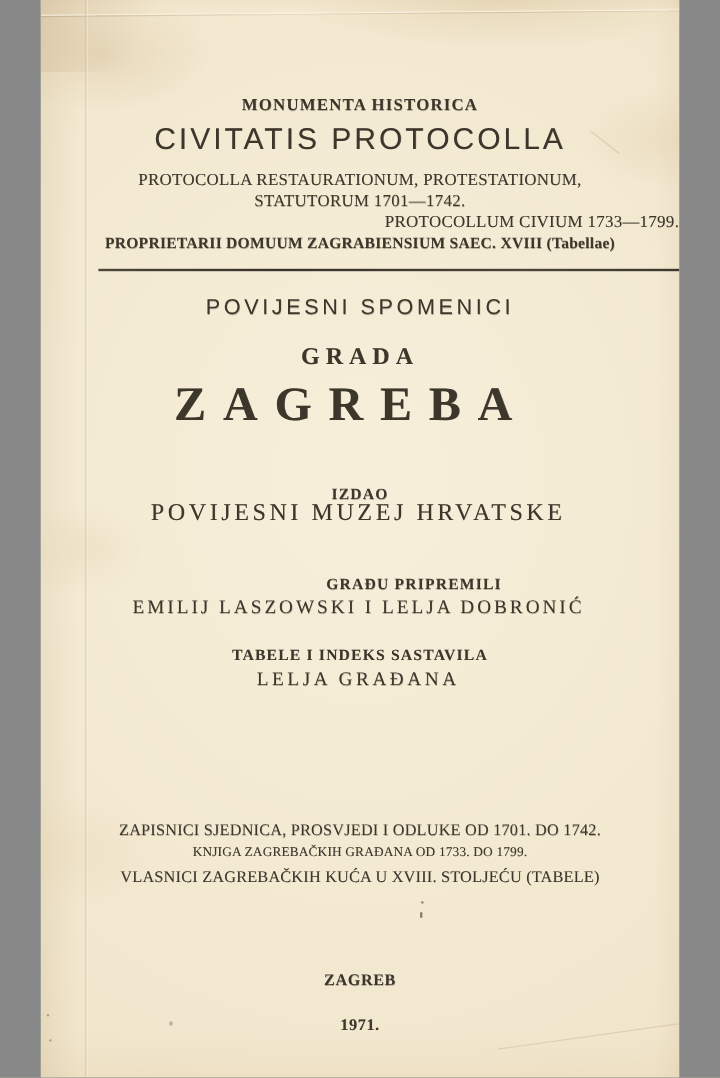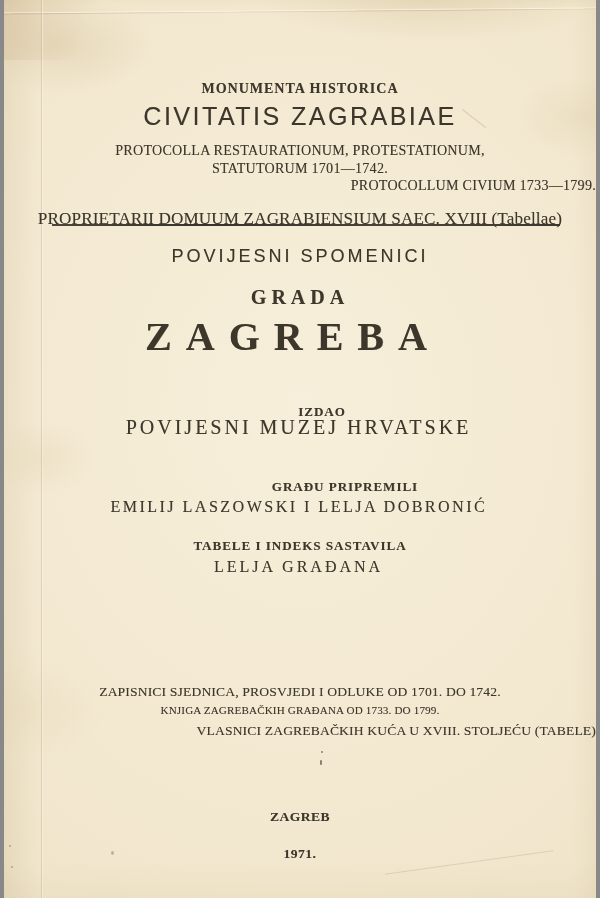--- a/index.html
+++ b/index.html
@@ -1,18 +1,18 @@
 <!DOCTYPE html>
 <html><head>
 <meta charset="utf-8">
 <style>
   html, body { margin: 0; padding: 0; background: #888; }
   .page {
     position: relative;
-    width: 592px;
+    width: 532px;
     height: 898px;
     margin: 0 auto;
     overflow: hidden;
     background:
       radial-gradient(ellipse 130px 70px at 10% 5%, rgba(214,193,156,0.40), transparent 70%),
       radial-gradient(ellipse 230px 55px at 72% 0%, rgba(217,197,160,0.45), transparent 75%),
       radial-gradient(ellipse 100px 60px at 98% 13%, rgba(222,203,167,0.35), transparent 70%),
       radial-gradient(ellipse 80px 55px at 6% 51%, rgba(224,206,170,0.30), transparent 70%),
       radial-gradient(ellipse 110px 70px at 4% 79%, rgba(226,209,174,0.28), transparent 70%),
       radial-gradient(ellipse 480px 560px at 50% 45%, rgba(252,246,231,0.55), transparent 100%),
@@ -62,34 +62,34 @@
     position: absolute; left: 48px; top: 224px; width: 508px; height: 2px;
     background: linear-gradient(to right, #4b453a, #37322a 30%, #4a443a 70%, #3b362d);
   }
   
   .sans-caps { font-family: "Liberation Sans", sans-serif; font-weight: 400; }
   .l-monumenta   { top: 81px;  font-size: 14px; font-weight: 700; letter-spacing: 1px; }
   .l-civitatis   { top: 101px; font-size: 25px; letter-spacing: 2.5px; }
   .l-prot1       { top: 143px; font-size: 14px; letter-spacing: 0.3px; }
   .l-prot2       { top: 161px; font-size: 14px; letter-spacing: 0.3px; }
   .l-prot3       { top: 178px; font-size: 14px; letter-spacing: 0.3px; text-align: right; }
-  .l-prot4       { top: 209px; font-size: 17px; letter-spacing: 0.2px; }
+  .l-prot4       { top: 195px; font-size: 13px; letter-spacing: 0.2px; font-weight: bold; }
   .l-povijesni   { top: 246px; font-size: 18px; letter-spacing: 3px; }
   .l-grada       { top: 285px; font-size: 20px; font-weight: 600; letter-spacing: 5px; }
   .l-zagreba     { top: 312px; font-size: 40px; font-weight: 600; letter-spacing: 14px; transform: translateX(-7px); line-height: 1.25; }
-  .l-izdao       { top: 404px; font-size: 13px; font-weight: 700; letter-spacing: 1px; padding-left: 22px; }
+  .l-izdao       { top: 404px; font-size: 13px; font-weight: 700; letter-spacing: 1px; }
   .l-muzej       { top: 415px; font-size: 20px; letter-spacing: 3px; transform: translateX(-1.5px); }
   .l-gradju      { top: 479px; font-size: 13px; font-weight: 700; letter-spacing: 1px; margin-left: 45px; }
   .l-emilij      { top: 497px; font-size: 16px; letter-spacing: 2.5px; transform: translateX(-1.2px); }
   .l-tabele      { top: 538px; font-size: 13px; font-weight: 700; letter-spacing: 1px; }
   .l-lelja       { top: 557px; font-size: 16px; letter-spacing: 3px; transform: translateX(-1.5px); }
   .l-svezak      { top: 614px; font-size: 13.5px; font-weight: 700; letter-spacing: 1px; }
   .l-desc1       { top: 684px; font-size: 13.5px; letter-spacing: 0.2px; }
   .l-desc2       { top: 704px; font-size: 11px; letter-spacing: 0.2px; }
-  .l-desc3       { top: 723px; font-size: 13.5px; letter-spacing: 0.2px; text-align: right; }
+  .l-desc3       { top: 723px; font-size: 13.5px; letter-spacing: 0.2px; }
   .l-city        { top: 809px; font-size: 13.5px; font-weight: 700; letter-spacing: 0.5px; }
   .l-printer     { top: 827px; font-size: 13.5px; font-weight: 700; letter-spacing: 0.5px; }
   .l-year        { top: 846px; font-size: 13.5px; font-weight: 700; letter-spacing: 0.5px; }
 </style>
 </head>
 <body>
 
 <div class="page">
 
   <div class="corner-fold"></div>
@@ -97,21 +97,21 @@
   <div class="left-crease"></div>
   <div class="scratch-tr"></div>
   <div class="scratch-br"></div>
   <div class="speck" style="left:317px; top:751px; width:2px; height:2px;"></div>
   <div class="speck" style="left:316px; top:760px; width:2px; height:5px; border-radius:1px;"></div>
   <div class="speck" style="left:107px; top:851px; width:3px; height:4px; opacity:0.5;"></div>
   <div class="speck" style="left:5px; top:845px; width:2px; height:2px; opacity:0.6;"></div>
   <div class="speck" style="left:7px; top:866px; width:2px; height:2px; opacity:0.6;"></div>
 
   <div class="line ink l-monumenta">MONUMENTA HISTORICA</div>
-  <div class="line ink sans-caps l-civitatis">CIVITATIS ZAGRABIAE</div>
+  <div class="line ink sans-caps l-civitatis">CIVITATIS PROTOCOLLA</div>
   <div class="line ink l-prot1">PROTOCOLLA RESTAURATIONUM, PROTESTATIONUM,</div>
   <div class="line ink l-prot2">STATUTORUM 1701—1742.</div>
   <div class="line ink l-prot3">PROTOCOLLUM CIVIUM 1733—1799.</div>
   <div class="line ink l-prot4">PROPRIETARII DOMUUM ZAGRABIENSIUM SAEC. XVIII (Tabellae)</div>
 
   <div class="rule"></div>
 
   <div class="line ink sans-caps l-povijesni">POVIJESNI SPOMENICI</div>
   <div class="line ink l-grada">GRADA</div>
   <div class="line ink l-zagreba">ZAGREBA</div>

